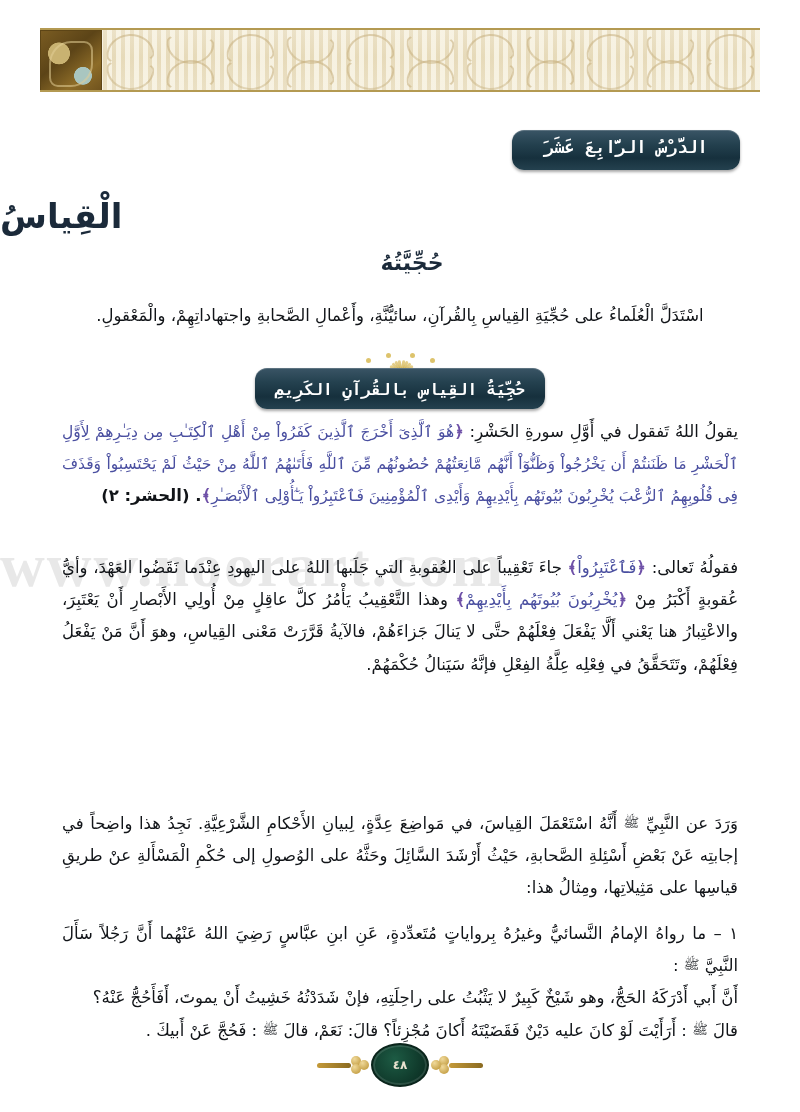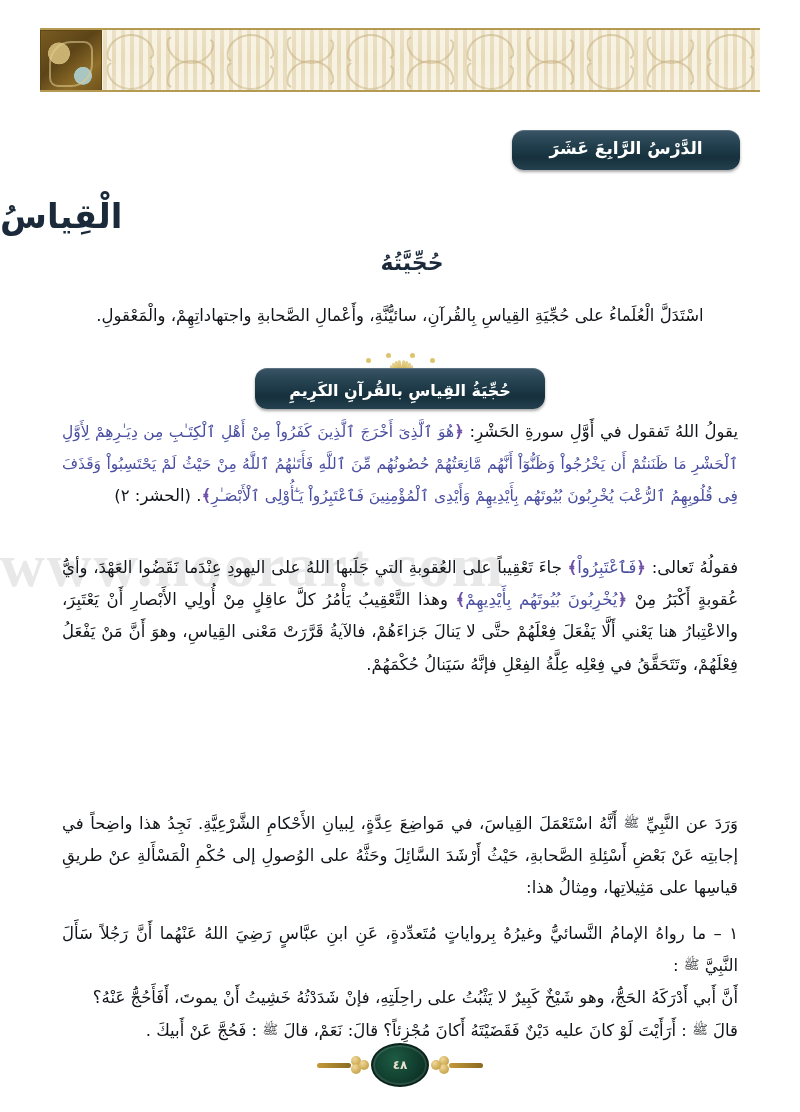--- a/index.html
+++ b/index.html
@@ -87,20 +87,21 @@
   
   .plaque {
     display: inline-block;
     background: linear-gradient(180deg, #3a5566 0%, #24414f 35%, #16303d 70%, #24414f 100%);
     color: #ffffff;
     border-radius: 12px;
     box-shadow: 0 2px 3px rgba(0,0,0,0.35), inset 0 1px 0 rgba(255,255,255,0.18);
     text-align: center;
     line-height: 1.15;
     white-space: nowrap;
+    font-family: Liberation Mono, monospace;
   }
   .lesson-badge-row {
     position: absolute;
     top: 130px;
     left: 0; right: 0;
     text-align: left;
     padding-left: 0;
     padding-right: 0;
   }
   .lesson-badge {
@@ -190,21 +191,21 @@
     position: relative;
     z-index: 2;
   }
 
   
   .quran {
     color: #4a4fa0;
     font-size: 15.5px;
   }
   .quran-brace { color: #6f51a8; font-weight: bold; }
-  .verse-ref { color: #111418; }
+  .verse-ref { color: #111418; font-weight: bold; }
 
   .inline-quran { color: #4a4fa0; }
 
   
   .salla {
     display: inline-block;
     font-size: 13px;
     color: #111418;
     transform: translateY(-2px);
   }

